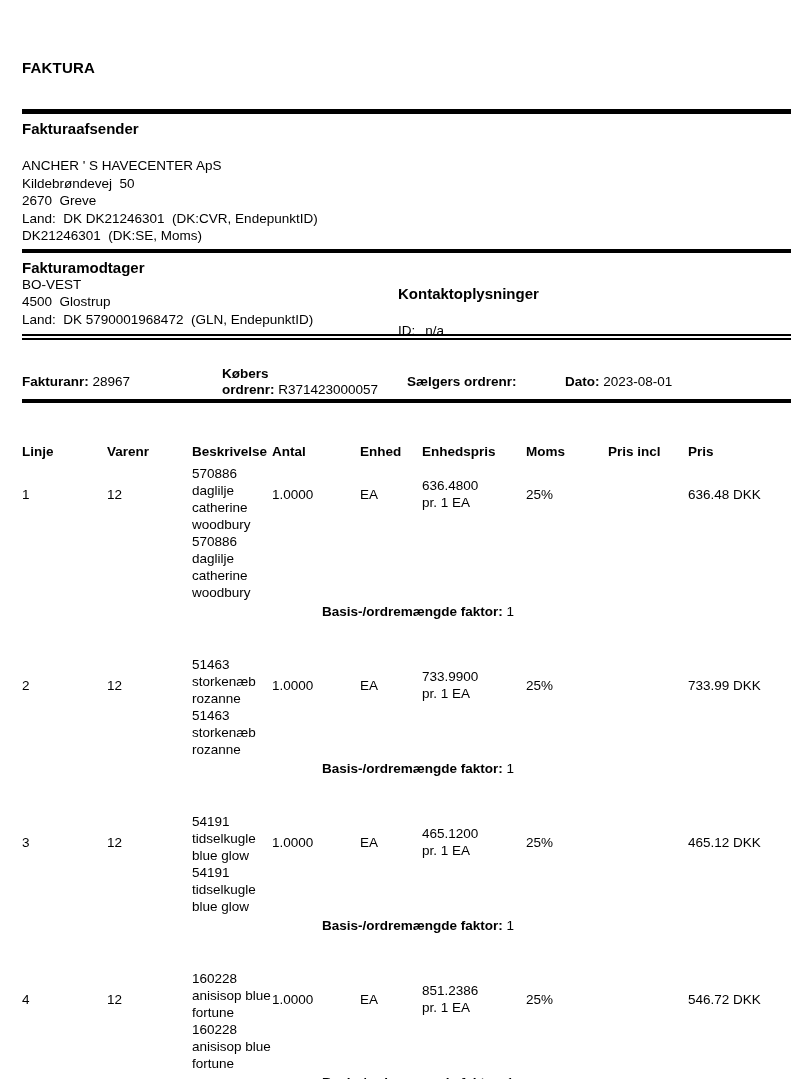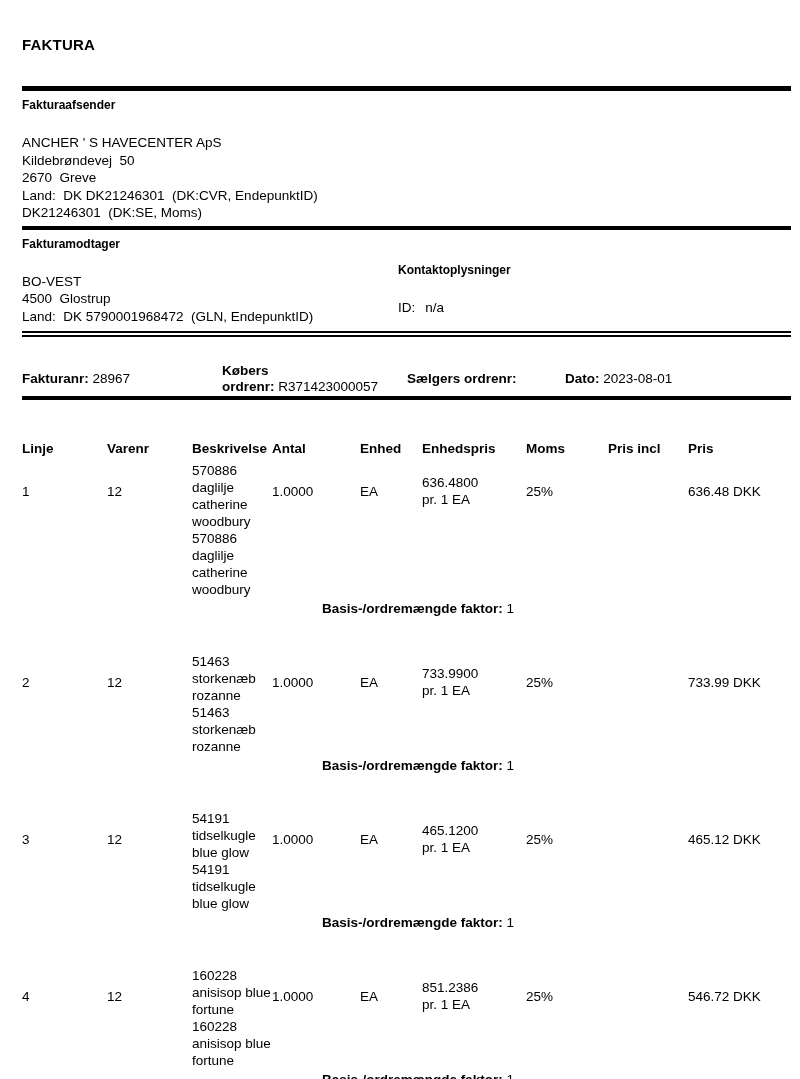--- a/index.html
+++ b/index.html
@@ -7,37 +7,37 @@
   body {
     width: 800px; height: 1079px;
     font-family: "Liberation Sans", sans-serif;
     font-size: 13.5px; line-height: 17px;
     color: #000;
     overflow: hidden;
   }
   .page { position: relative; width: 800px; height: 1079px; }
   .content { margin-left: 22px; width: 769px; }
 
-  .doc-title { font-size: 15px; font-weight: bold; padding-top: 36px; letter-spacing: .2px; }
+  .doc-title { font-size: 15px; font-weight: bold; padding-top: 59px; letter-spacing: .2px; }
 
   .rule-thick { height: 5px; background: #000; }
   .rule-med   { height: 4px; background: #000; }
   .rule-double { border-top: 2px solid #000; border-bottom: 2px solid #000; height: 6px; }
 
   .rule-1 { margin-top: 33px; }
-  .section-label { font-size: 12px; font-weight: bold; margin-top: 6px; }
+  .section-label { font-size: 15px; font-weight: bold; margin-top: 6px; }
 
   .addr { white-space: pre-wrap; }
   .sender-block { margin-top: 20px; }
   .sender-block div, .recipient-left div { line-height: 17.5px; }
 
   .rule-2 { margin-top: 4px; }
 
   .recipient-section { position: relative; margin-top: 3px; }
-  .recipient-left { margin-top: 20px; width: 376px; }
+  .recipient-left { width: 376px; }
   .contact-block { position: absolute; left: 376px; top: 26px; }
   .contact-id { margin-top: 20px; }
   .contact-id .lbl { margin-right: 10px; }
 
   .rule-3 { margin-top: 6px; }
 
   .summary-row { display: flex; align-items: center; min-height: 30px; padding: 2px 0; margin-top: 24px; }
   .summary-row .cell { line-height: 15.5px; }
   .s1 { width: 200px; } .s2 { width: 185px; } .s3 { width: 158px; } .s4 { flex: 1; }
   b, .b { font-weight: bold; }

